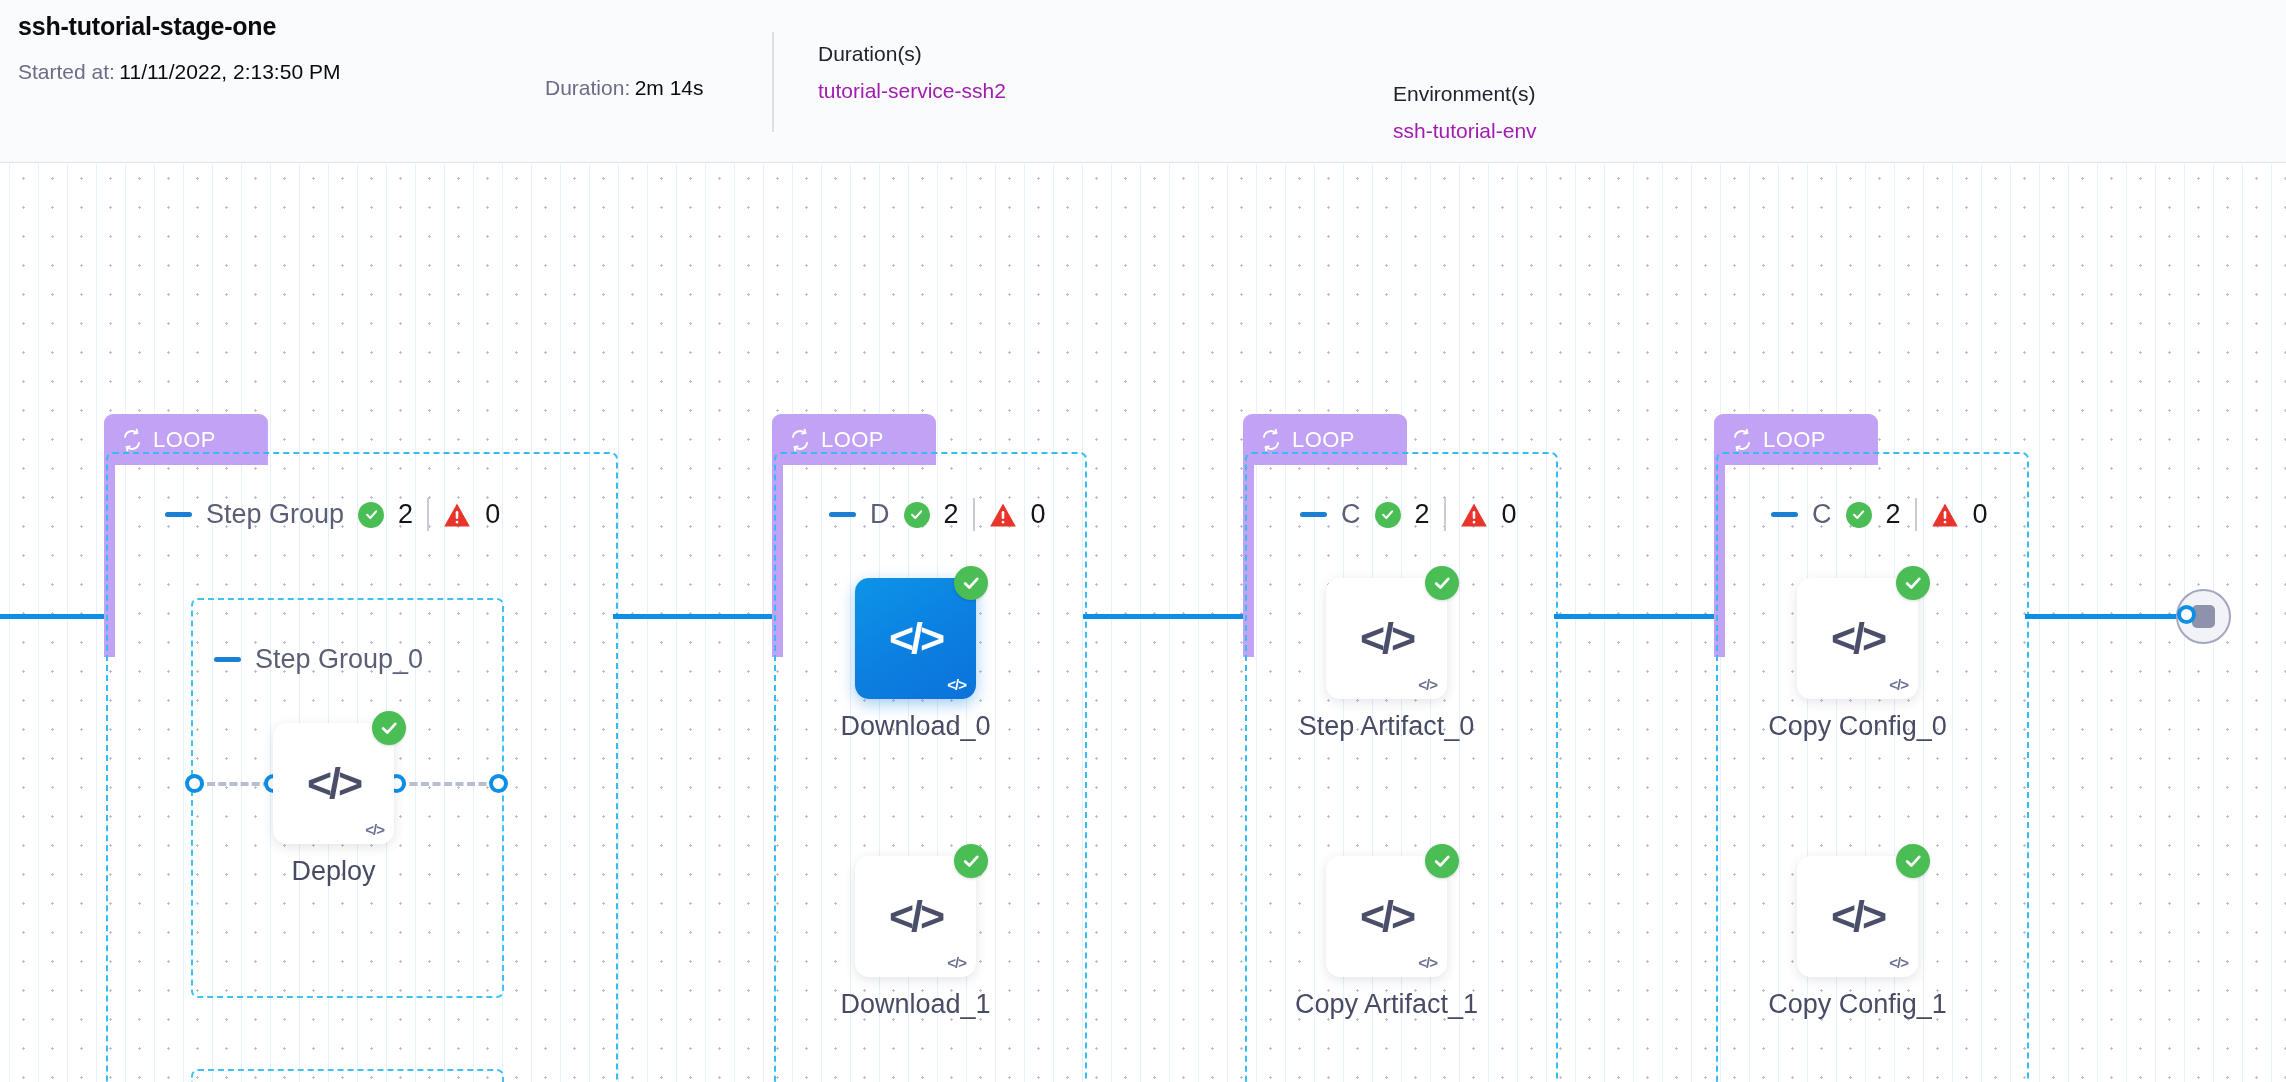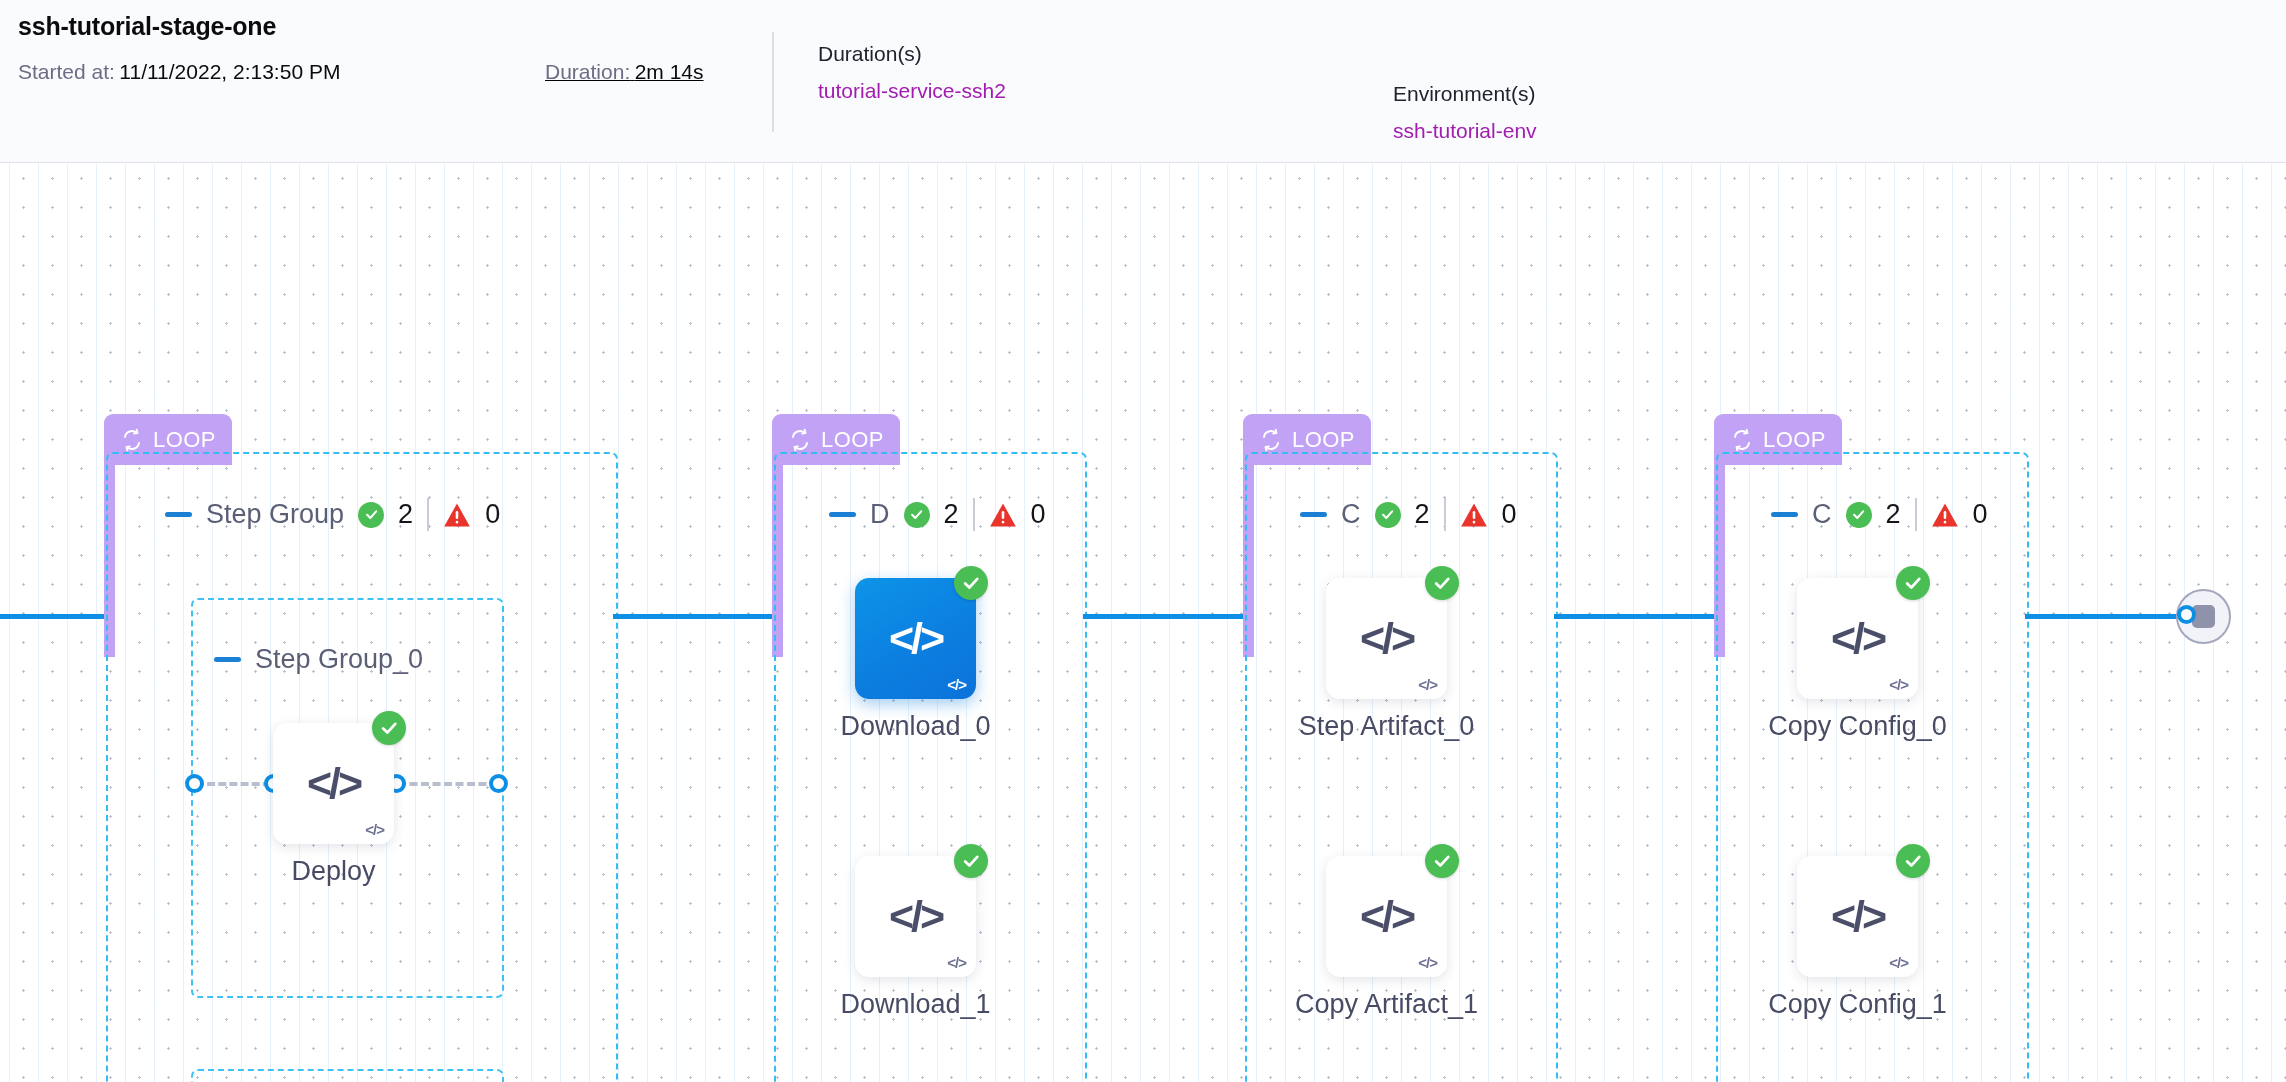--- a/index.html
+++ b/index.html
@@ -18,21 +18,21 @@
     border-bottom: 1px solid #dfe2ea;
   }
   .stage-title {
     position: absolute; left: 18px; top: 12px;
     font-size: 25px; font-weight: bold; color: #0b0b0d;
     letter-spacing: -0.2px;
   }
   .meta-row { position: absolute; left: 18px; top: 60px; }
   .meta-label { font-size: 21px; color: #6b6d85; }
   .meta-value { font-size: 21px; color: #0b0b0d; }
-  .duration-block { position: absolute; left: 545px; top: 60px; text-decoration: underline; }
+  .duration-block { position: absolute; left: 545px; top: 76px; }
   .hdr-divider {
     position: absolute; left: 772px; top: 32px;
     width: 2px; height: 100px; background: #dcdfe8;
   }
   .svc-block  { position: absolute; left: 818px; top: 42px; }
   .env-block  { position: absolute; left: 1393px; top: 46px; margin-top: 36px; }
   .block-head { font-size: 21px; color: #22222e; margin-bottom: 13px; }
   .block-link { font-size: 21px; color: #a21caf; cursor: pointer; }
 
   
@@ -46,21 +46,21 @@
     background-size: 29px 29px, 29px 29px;
     background-position: 9px 0, 9px 0;
     overflow: hidden;
   }
 
   
   .loop-tab {
     position: absolute;
     background: #c2a2f5;
     border-radius: 9px 9px 0 0;
-    height: 51px; width: 128px;
+    height: 51px; width: 164px;
     display: flex; align-items: center; gap: 9px;
     padding-left: 16px;
     cursor: pointer;
   }
   .loop-tab .lbl { color: #ffffff; font-size: 22px; letter-spacing: .4px; }
   .loop-bar {
     position: absolute; width: 11px; background: #c2a2f5;
   }
 
   

